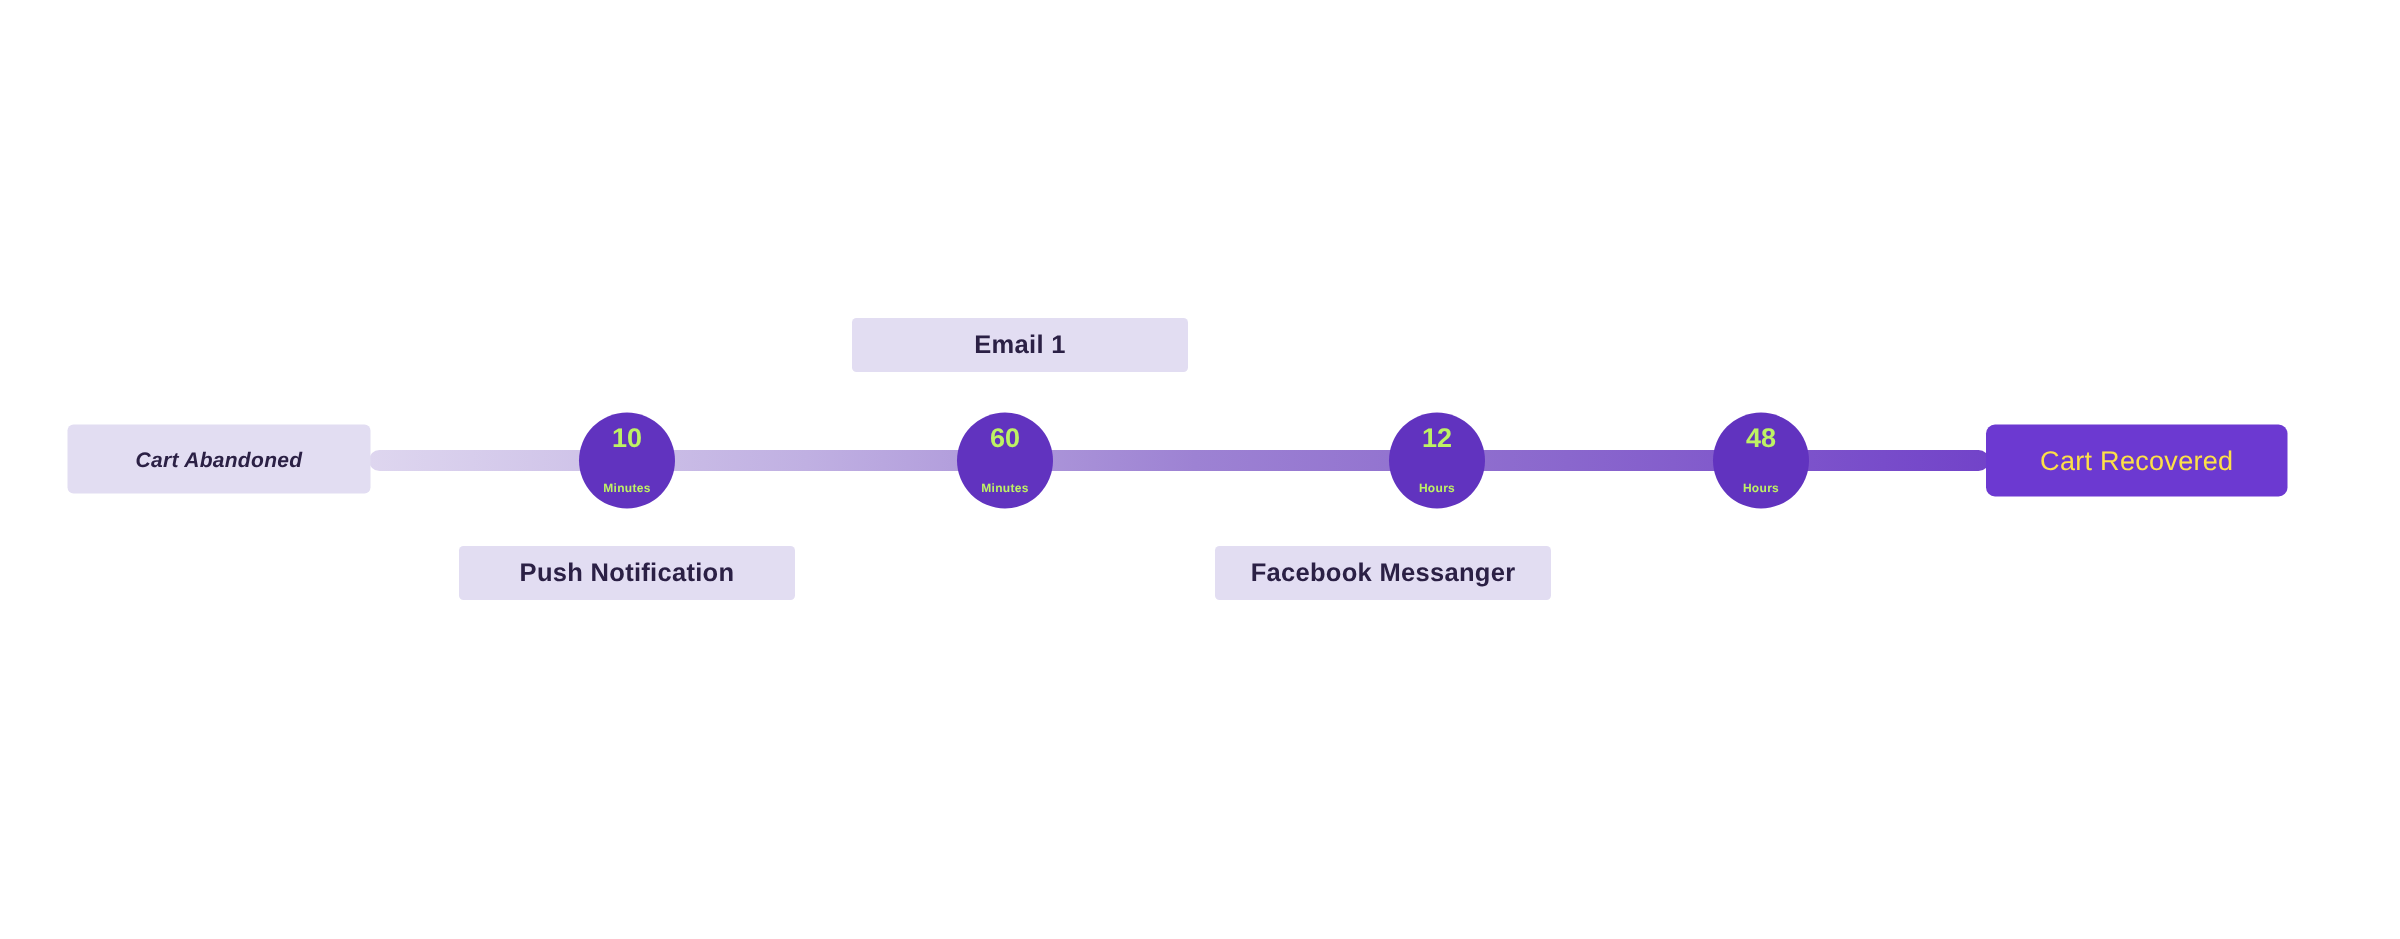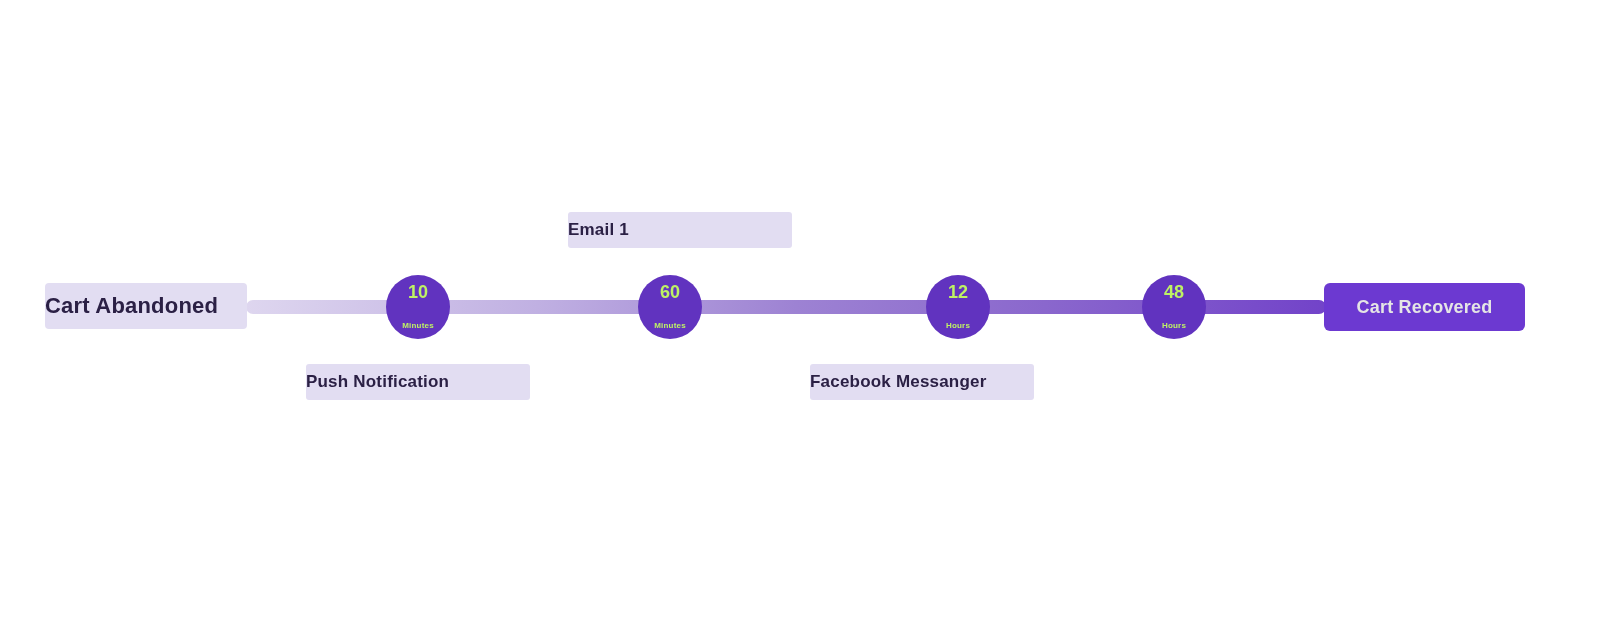--- a/index.html
+++ b/index.html
@@ -31,31 +31,33 @@
       #7243c9 100%);
   }
   
   .label-box {
     position: absolute;
     background: #e2ddf2;
     color: #2b2045;
     font-weight: 700;
     display: flex;
     align-items: center;
+    justify-content: center;
     border-radius: 3px;
     font-size: 17px;
     letter-spacing: 0.2px;
   }
   .start-box {
     left: 45px;
     top: 283px;
     width: 202px;
     height: 46px;
-    font-size: 22px;
+    font-size: 14px;
     border-radius: 4px;
+    font-style: italic;
   }
   .channel-box {
     width: 224px;
     height: 36px;
   }
   .channel-email1    { left: 568px;  top: 212px; }
   .channel-email2    { left: 1064px; top: 210px; }
   .channel-push      { left: 306px;  top: 364px; }
   .channel-facebook  { left: 810px;  top: 364px; }
   
@@ -90,22 +92,22 @@
     margin-top: 20px;
   }
   
   .end-box {
     position: absolute;
     left: 1324px;
     top: 283px;
     width: 201px;
     height: 48px;
     background: #6c39d1;
-    color: #e5e5e5;
-    font-weight: 700;
+    color: #fde047;
+    font-weight: 400;
     font-size: 18px;
     display: flex;
     align-items: center;
     justify-content: center;
     border-radius: 6px;
     letter-spacing: 0.2px;
   }
 </style>
 </head>
 <body>

